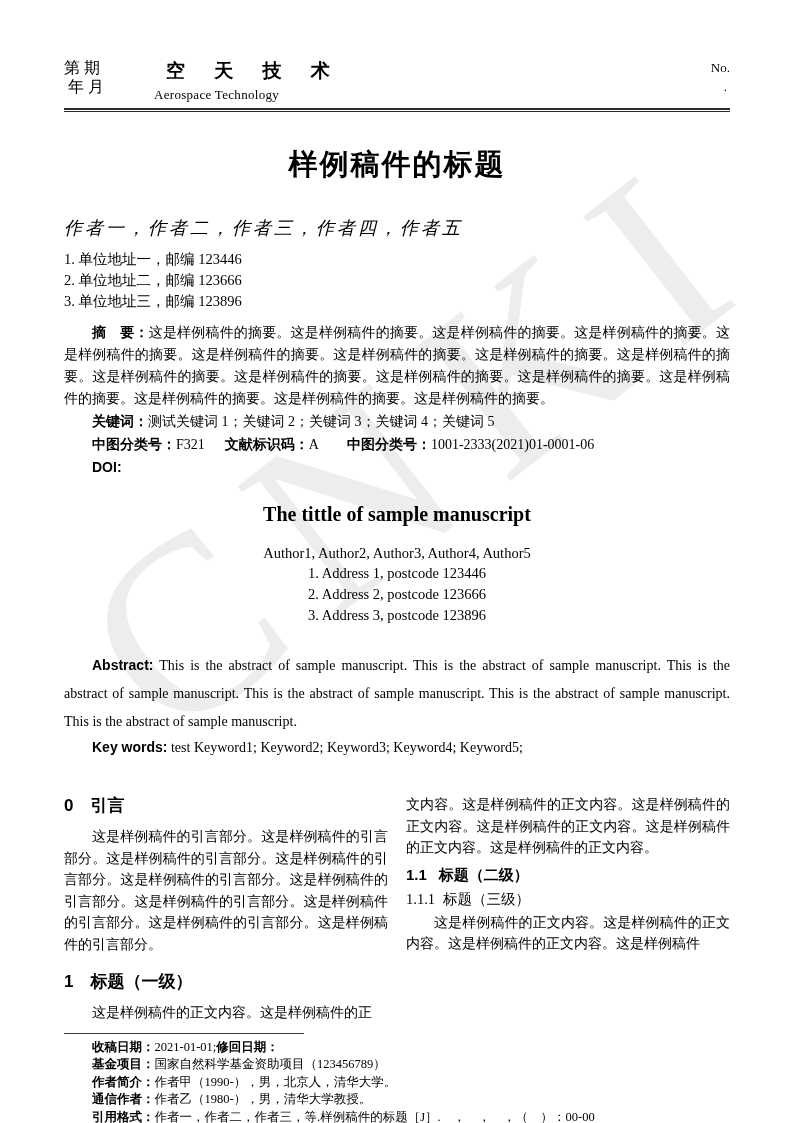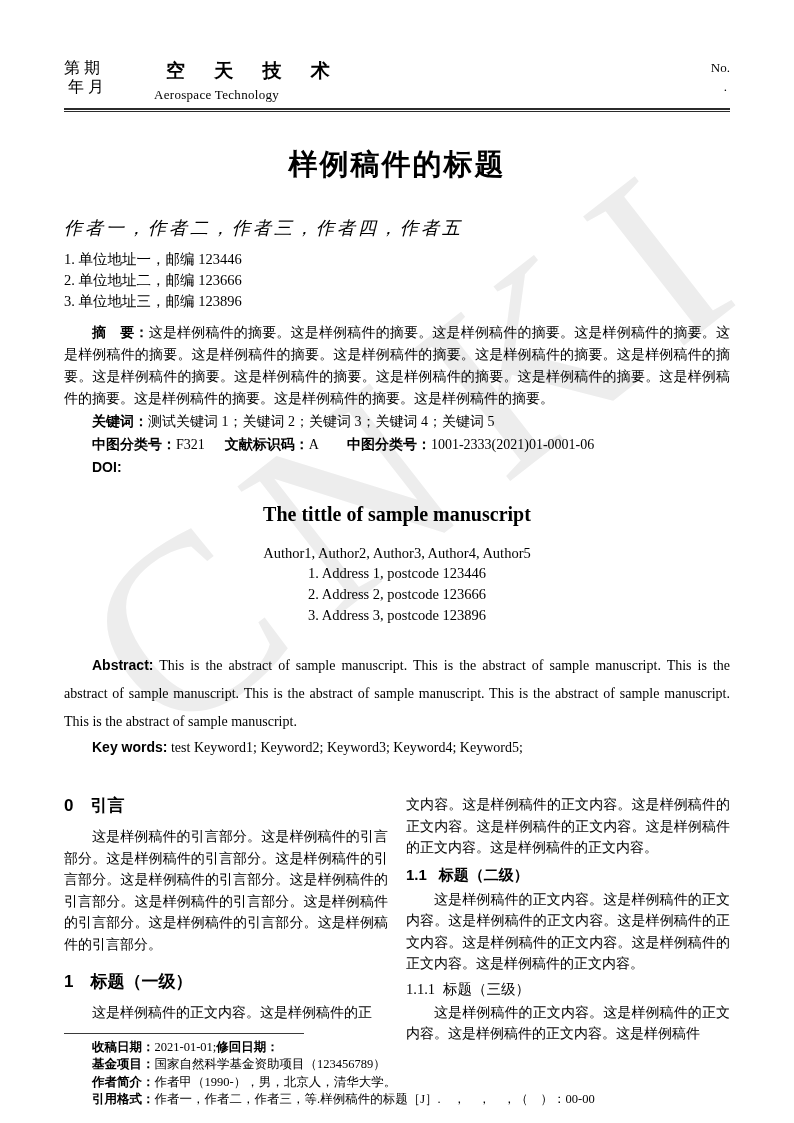--- a/index.html
+++ b/index.html
@@ -135,28 +135,28 @@
         <h3 class="h1"><span class="num">0</span><span>引言</span></h3>
         <p class="para">这是样例稿件的引言部分。这是样例稿件的引言部分。这是样例稿件的引言部分。这是样例稿件的引言部分。这是样例稿件的引言部分。这是样例稿件的引言部分。这是样例稿件的引言部分。这是样例稿件的引言部分。这是样例稿件的引言部分。这是样例稿件的引言部分。</p>
         <h3 class="h1 second"><span class="num">1</span><span>标题（一级）</span></h3>
         <p class="para">这是样例稿件的正文内容。这是样例稿件的正</p>
 
         <div class="footnotes">
           <div class="fn-rule"></div>
           <div class="fn-row"><span class="label-hei">收稿日期：</span><span>2021-01-01;</span><span class="label-hei">修回日期：</span></div>
           <div class="fn-row"><span class="label-hei">基金项目：</span><span>国家自然科学基金资助项目（123456789）</span></div>
           <div class="fn-row"><span class="label-hei">作者简介：</span><span>作者甲（1990-），男，北京人，清华大学。</span></div>
+          <div class="fn-row"><span class="label-hei">通信作者：</span><span>作者乙（1980-），男，清华大学教授。</span></div>
           <div class="fn-row"><span class="label-hei">引用格式：</span><span>作者一，作者二，作者三，等.样例稿件的标题［J］.　，　，　，（　）：00-00</span></div>
         </div>
       </div>
 
       <div class="col">
         <p class="para para-cont">文内容。这是样例稿件的正文内容。这是样例稿件的正文内容。这是样例稿件的正文内容。这是样例稿件的正文内容。这是样例稿件的正文内容。</p>
         <h4 class="h2"><span class="num">1.1</span><span>标题（二级）</span></h4>
-        <p class="para">这是样例稿件的正文内容。这是样例稿件的正文内容。这是样例稿件的正文内容。这是样例稿件的正文内容。这是样例稿件的正文内容。这是样例稿件的正文内容。这是样例稿件的正文内容。</p>
         <div class="h3"><span class="num">1.1.1</span><span>标题（三级）</span></div>
         <p class="para">这是样例稿件的正文内容。这是样例稿件的正文内容。这是样例稿件的正文内容。这是样例稿件</p>
       </div>
 
     </div>
 
   </div>
 </div>
 
 </body></html>

